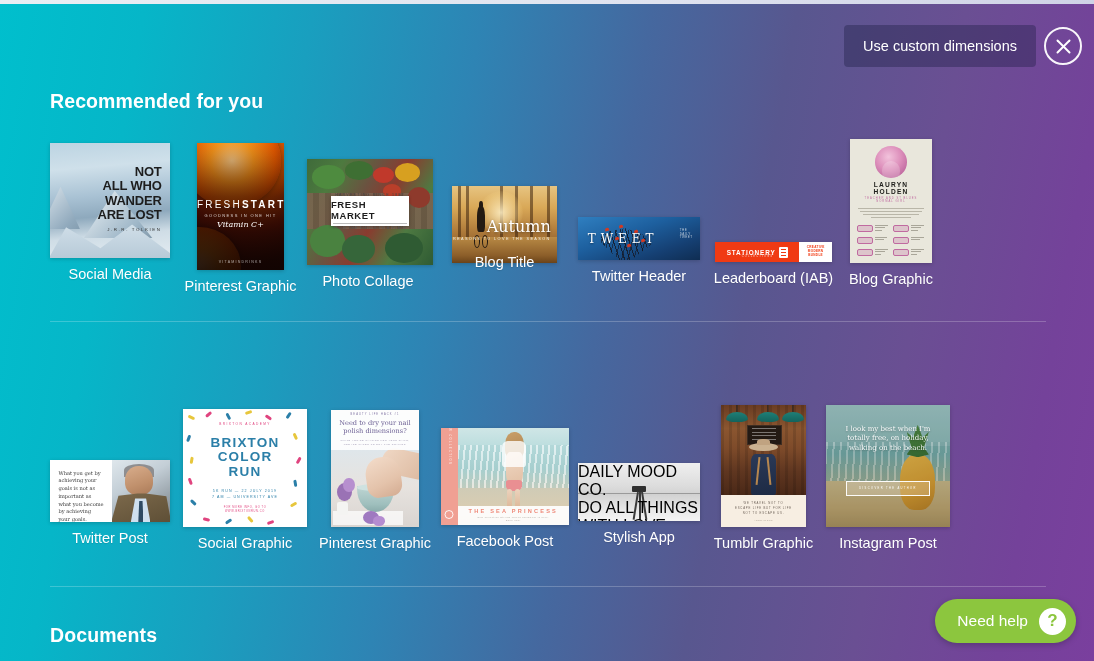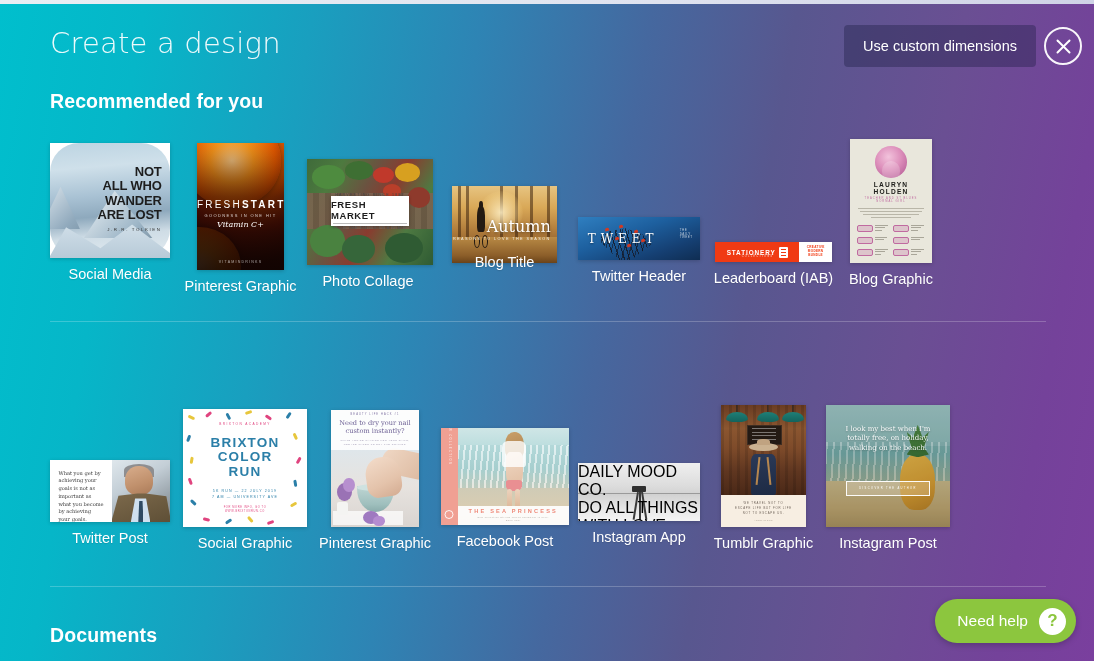--- a/index.html
+++ b/index.html
@@ -106,21 +106,20 @@
   }
 
   
 
   
   .art-social-media{
     width:100%; height:100%;
     background:
       linear-gradient(175deg, #bcd4e2 0%, #cfe0ea 22%, #a9c2d4 45%, #8ea9bd 62%, #cfdde6 78%, #e4ecf1 100%);
     position:relative;
-    border-radius:29px;
   }
   .art-social-media .peak{
     position:absolute; background:rgba(255,255,255,.55);
   }
   .art-social-media .m1{ left:-8%; top:30%; width:60%; height:45%;
     background:linear-gradient(135deg,#eaf1f6 0%, #91aabd 60%, #6d8699 100%);
     clip-path:polygon(0% 100%, 28% 18%, 55% 100%); }
   .art-social-media .m2{ left:28%; top:38%; width:72%; height:45%;
     background:linear-gradient(135deg,#f4f8fa 0%, #9fb7c8 65%, #72899b 100%);
     clip-path:polygon(0% 100%, 36% 8%, 80% 100%); }
@@ -640,21 +639,20 @@
 </head>
 <body>
 
 <div id="app">
 
   <div class="top-strip"></div>
   <div class="bg"></div>
 
   <div class="scroll">
 
-    <div class="page-title">Create a design</div>
 
     <div class="custom-dim">
       <span>Use custom dimensions</span>
     </div>
 
     <div class="close-btn">
       <span>
         <svg width="17" height="17" viewBox="0 0 17 17" aria-hidden="true">
           <line x1="2.5" y1="2.5" x2="14.5" y2="14.5" stroke="#ffffff" stroke-width="2" stroke-linecap="round"></line>
           <line x1="14.5" y1="2.5" x2="2.5" y2="14.5" stroke="#ffffff" stroke-width="2" stroke-linecap="round"></line>
@@ -910,21 +908,21 @@
           <div class="flower f1"></div>
             <div class="flower f2"></div>
           <div class="jar"></div>
           <div class="bowl"></div>
           <div class="arm"></div>
           <div class="hand"></div>
           <div class="flower f3"></div>
             <div class="flower f4"></div>
           <div class="n-top">
             <div class="n-t0">BEAUTY LIFE HACK #1</div>
-            <div class="n-t1">Need to dry your nail custom instantly?</div>
+            <div class="n-t1">Need to dry your nail polish dimensions?</div>
             <div class="n-t2" style="white-space:pre-line">WHILE YOU'RE WAITING FOR YOUR NAILS,
 USE ICE WATER TO DRY THE COATING</div>
           </div>
         </div>
       </div>
       <div class="label" style="top:125px">Pinterest Graphic</div>
     </div>
 
     <div class="card" style="left:441px; top:424px; width:128px;">
       <div class="thumb" style="width:128px; height:97px;">
@@ -965,21 +963,21 @@
               <div class="leg g2"></div>
               <div class="leg g3"></div>
             </div>
         </div>
         <div class="fa-overlay" style="position:absolute; inset:0;">
           <div class="fa-t0">DAILY MOOD CO.</div>
           <div class="fa-t1" style="white-space:pre-line">DO ALL THINGS
 WITH LOVE</div>
         </div>
       </div>
-      <div class="label" style="top:66px">Instagram App</div>
+      <div class="label" style="top:66px">Stylish App</div>
     </div>
 
     <div class="card" style="left:721px; top:401px; width:85px;">
       <div class="thumb" style="width:85px; height:122px;">
         <div class="art-tumblr">
           <div class="tb-photo">
             <div class="wood"></div>
             <div class="board">
                 <i></i>
                 <i></i>

